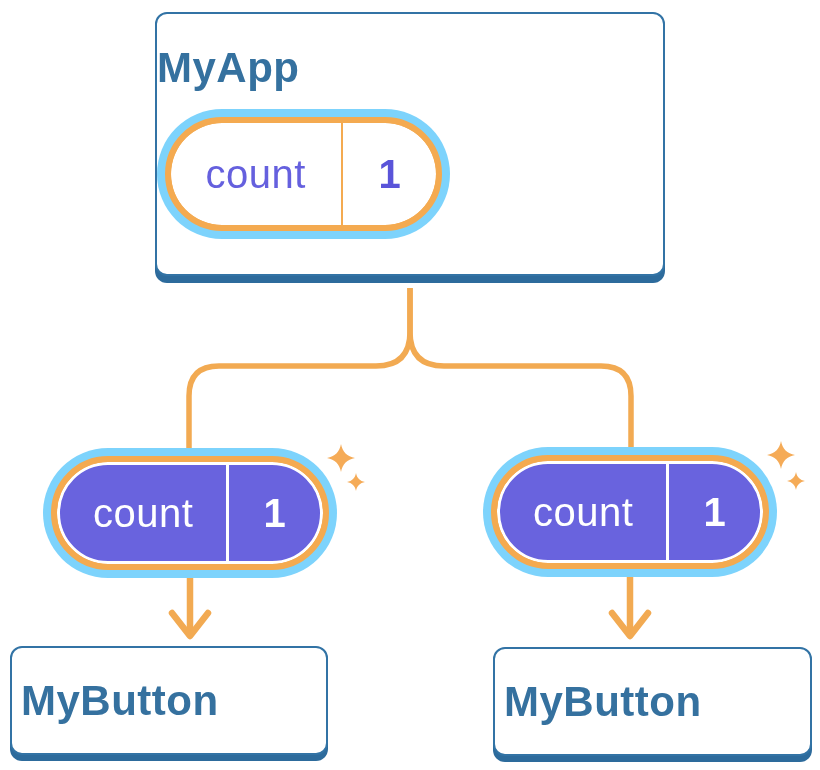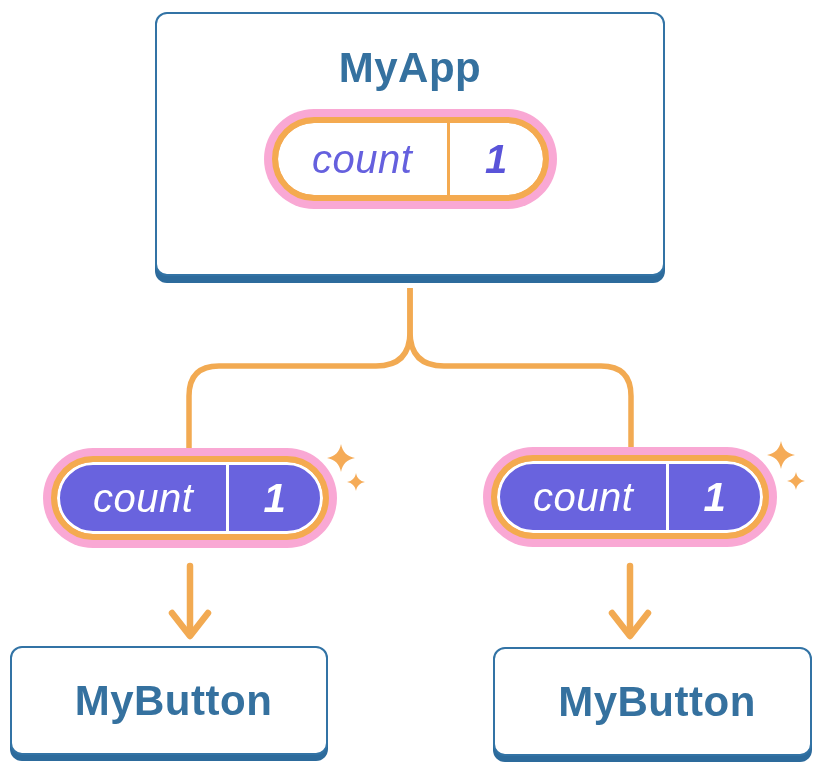--- a/index.html
+++ b/index.html
@@ -13,38 +13,38 @@
   .wires { position: absolute; left: 0; top: 0; width: 820px; height: 770px; }
 
   
   .card {
     position: absolute;
     box-sizing: border-box;
     background: #ffffff;
     border: 2px solid #3273A5;
     border-radius: 12px;
     box-shadow: 0 7px 0 #2D6B9C;
-    display: flex; flex-direction: column; align-items: center;
+    display: flex; flex-direction: column; align-items: flex-start;
   }
   .card-root { left: 155px; top: 12px; width: 510px; height: 264px; padding-top: 30px; gap: 17px; }
   .card-leaf { justify-content: center; box-shadow: 0 6px 0 #2D6B9C; padding-left: 9px; }
   .card-leaf-left  { left: 10px;  top: 646px; width: 318px; height: 109px; }
   .card-leaf-right { left: 493px; top: 647px; width: 319px; height: 109px; }
   .card-title {
     font-size: 42px; line-height: 48px; font-weight: 700;
     color: #35719F; letter-spacing: 0.5px;
   }
 
   
   .pill {
     box-sizing: border-box;
-    background: #f9a8d4;          
+    background: #7dd3fc;          
     border-radius: 999px;
     padding: 8px;
-    width: 294px; height: 100px; font-style: italic;
+    width: 294px; height: 130px;
   }
   .pill-root { position: relative; width: 293px; }
   .pill-left  { position: absolute; left: 43px;  top: 448px; }
   .pill-right { position: absolute; left: 483px; top: 447px; }
   .pill-ring {
     box-sizing: border-box; width: 100%; height: 100%;
     border: 6px solid #F4AA50;    
     border-radius: 999px;
     display: flex; overflow: hidden;
     background: #F4AA50;

